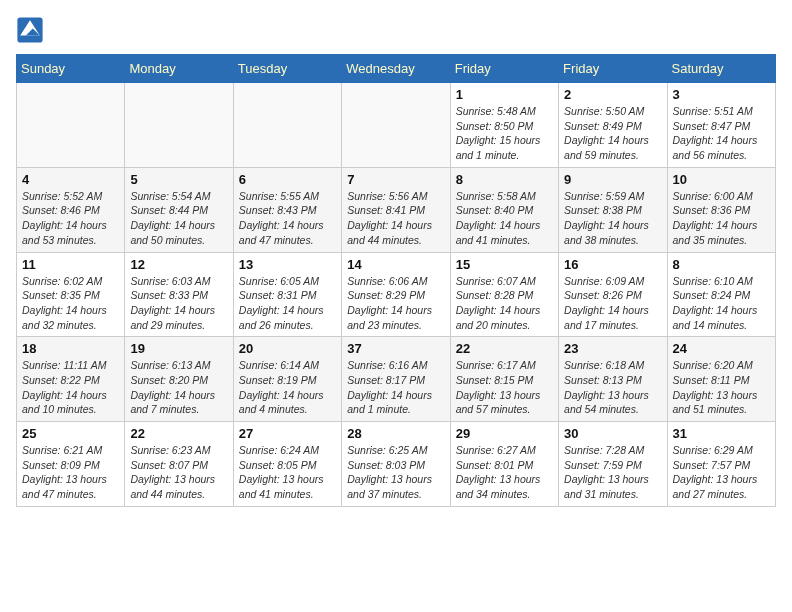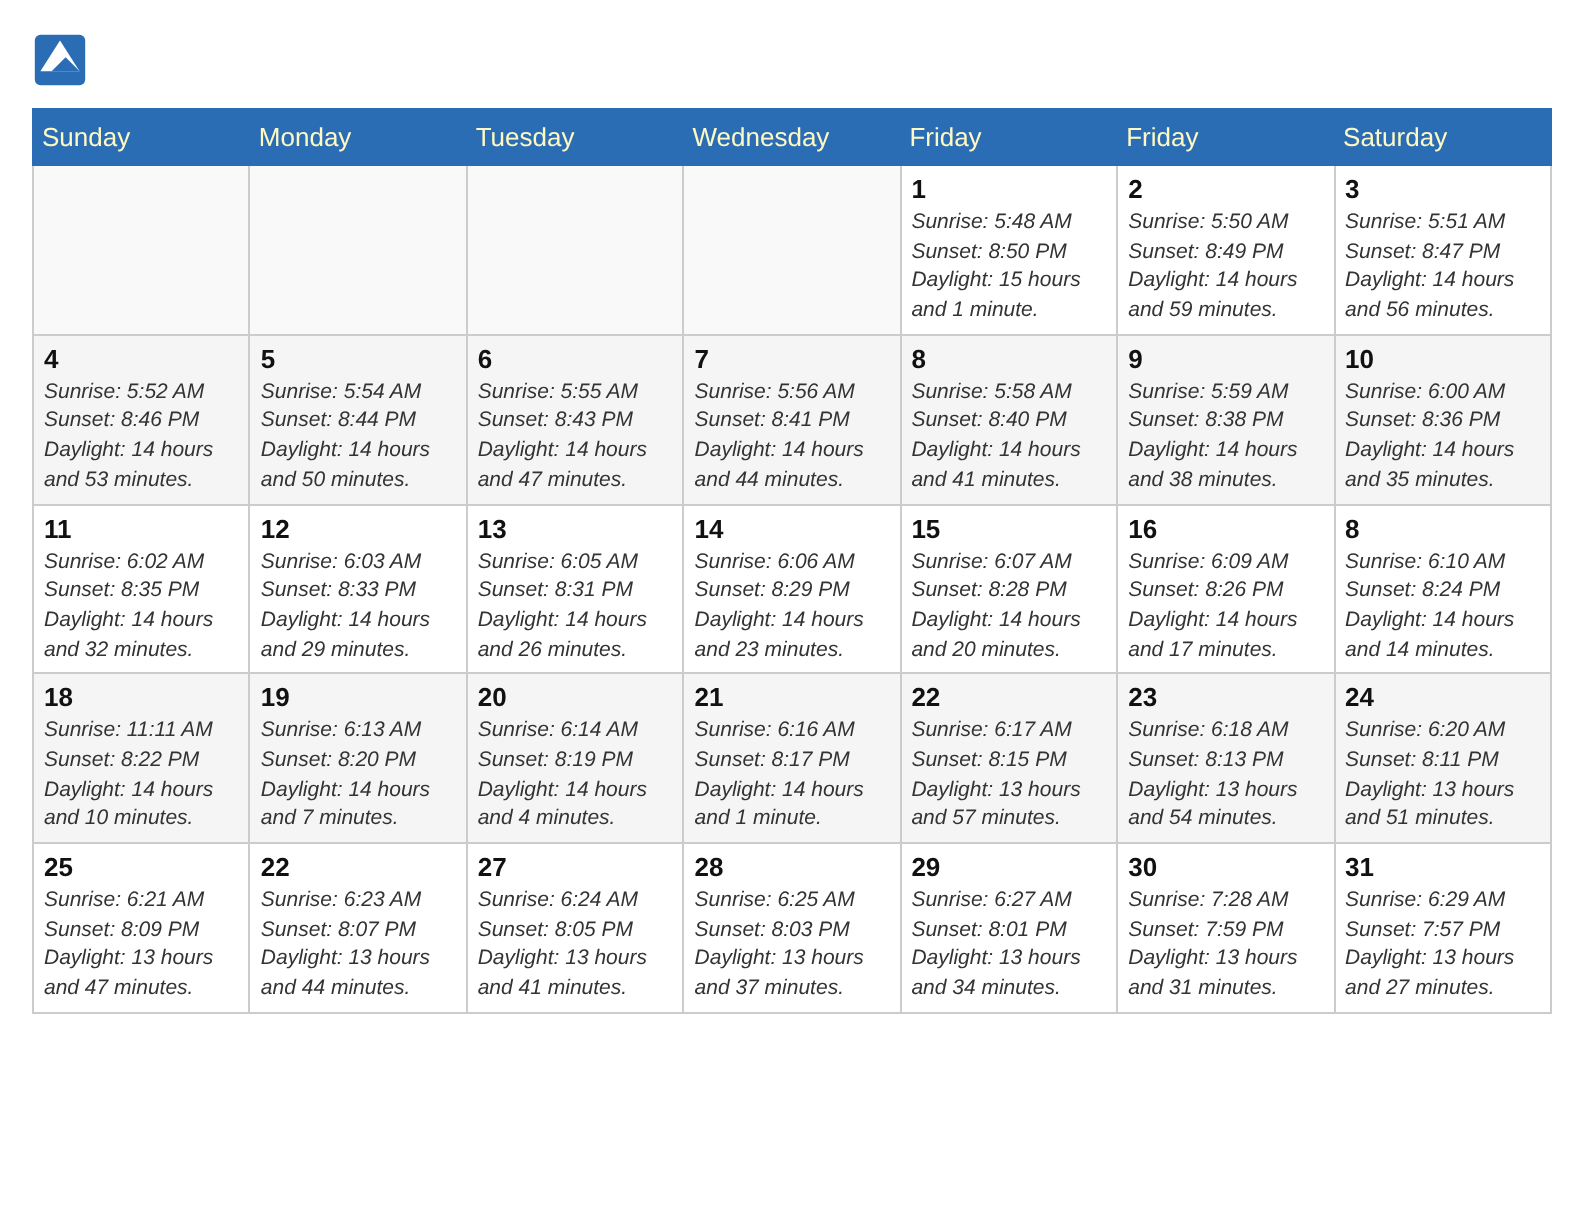--- a/index.html
+++ b/index.html
@@ -251,21 +251,21 @@
 Sunset: 8:20 PM
 Daylight: 14 hours and 7 minutes.</div>
         </td>
         <td>
           <span class="day-num">20</span>
           <div class="day-info">Sunrise: 6:14 AM
 Sunset: 8:19 PM
 Daylight: 14 hours and 4 minutes.</div>
         </td>
         <td>
-          <span class="day-num">21</span>
+          <span class="day-num">37</span>
           <div class="day-info">Sunrise: 6:16 AM
 Sunset: 8:17 PM
 Daylight: 14 hours and 1 minute.</div>
         </td>
         <td>
           <span class="day-num">22</span>
           <div class="day-info">Sunrise: 6:17 AM
 Sunset: 8:15 PM
 Daylight: 13 hours and 57 minutes.</div>
         </td>

